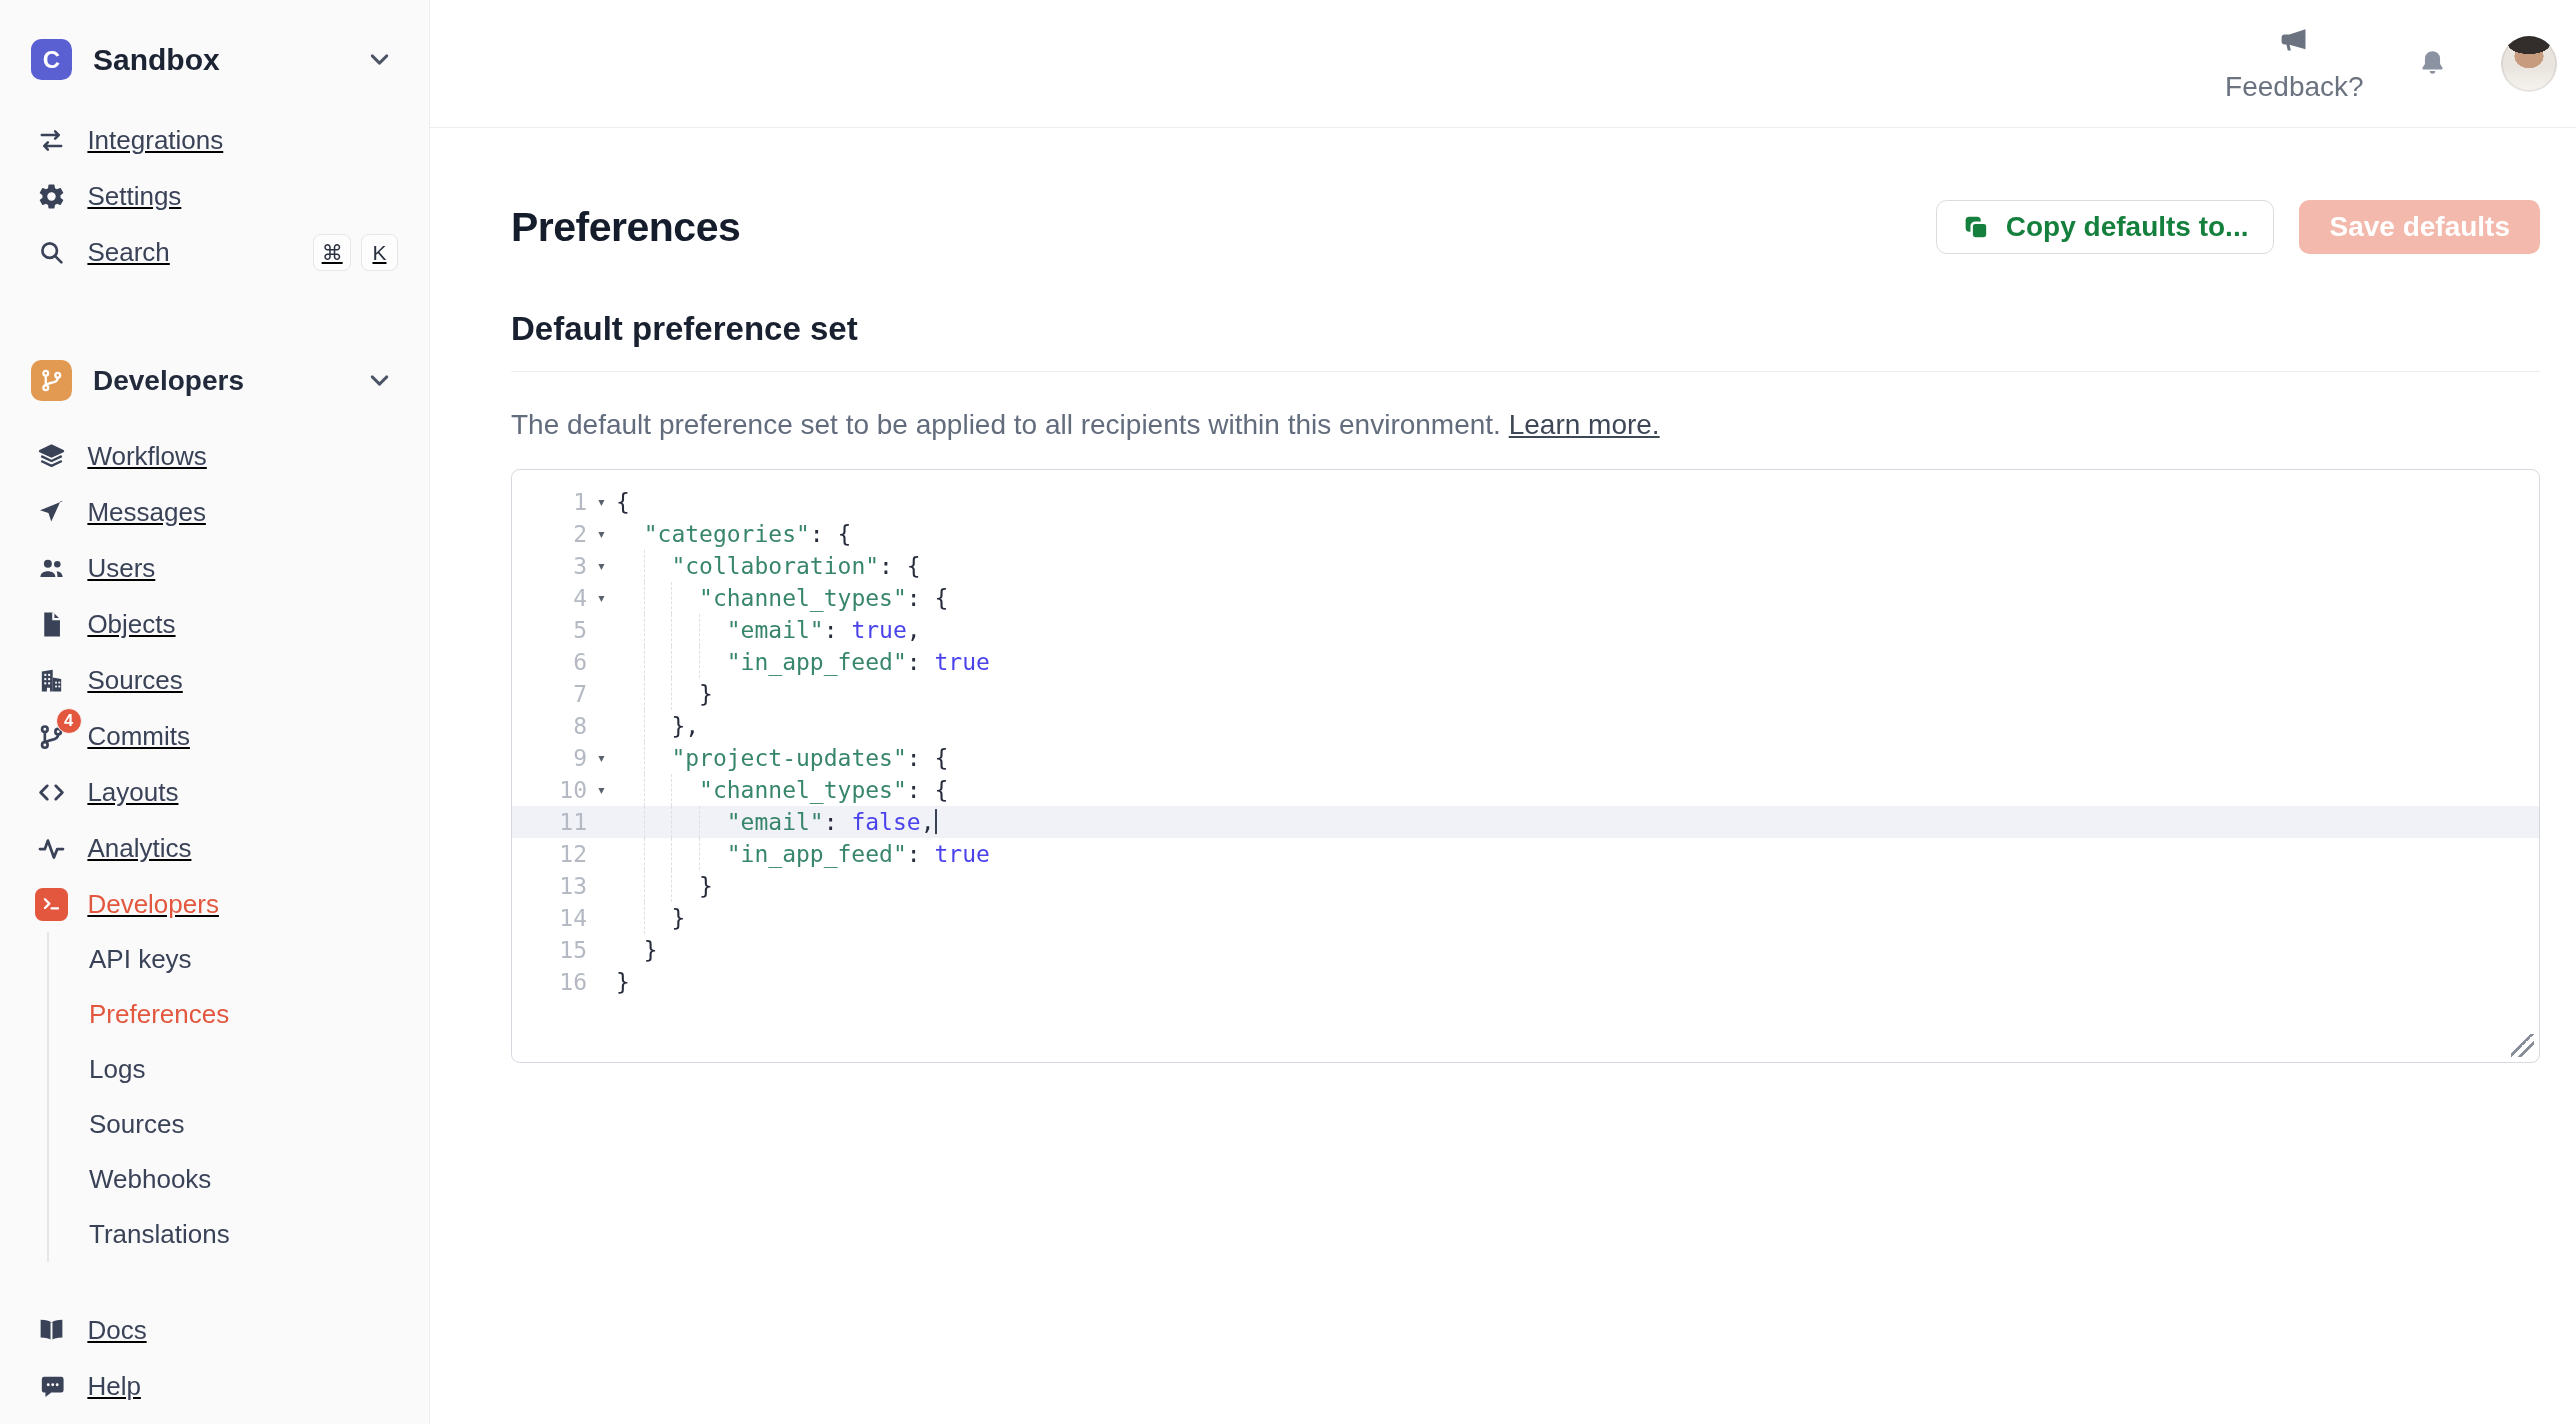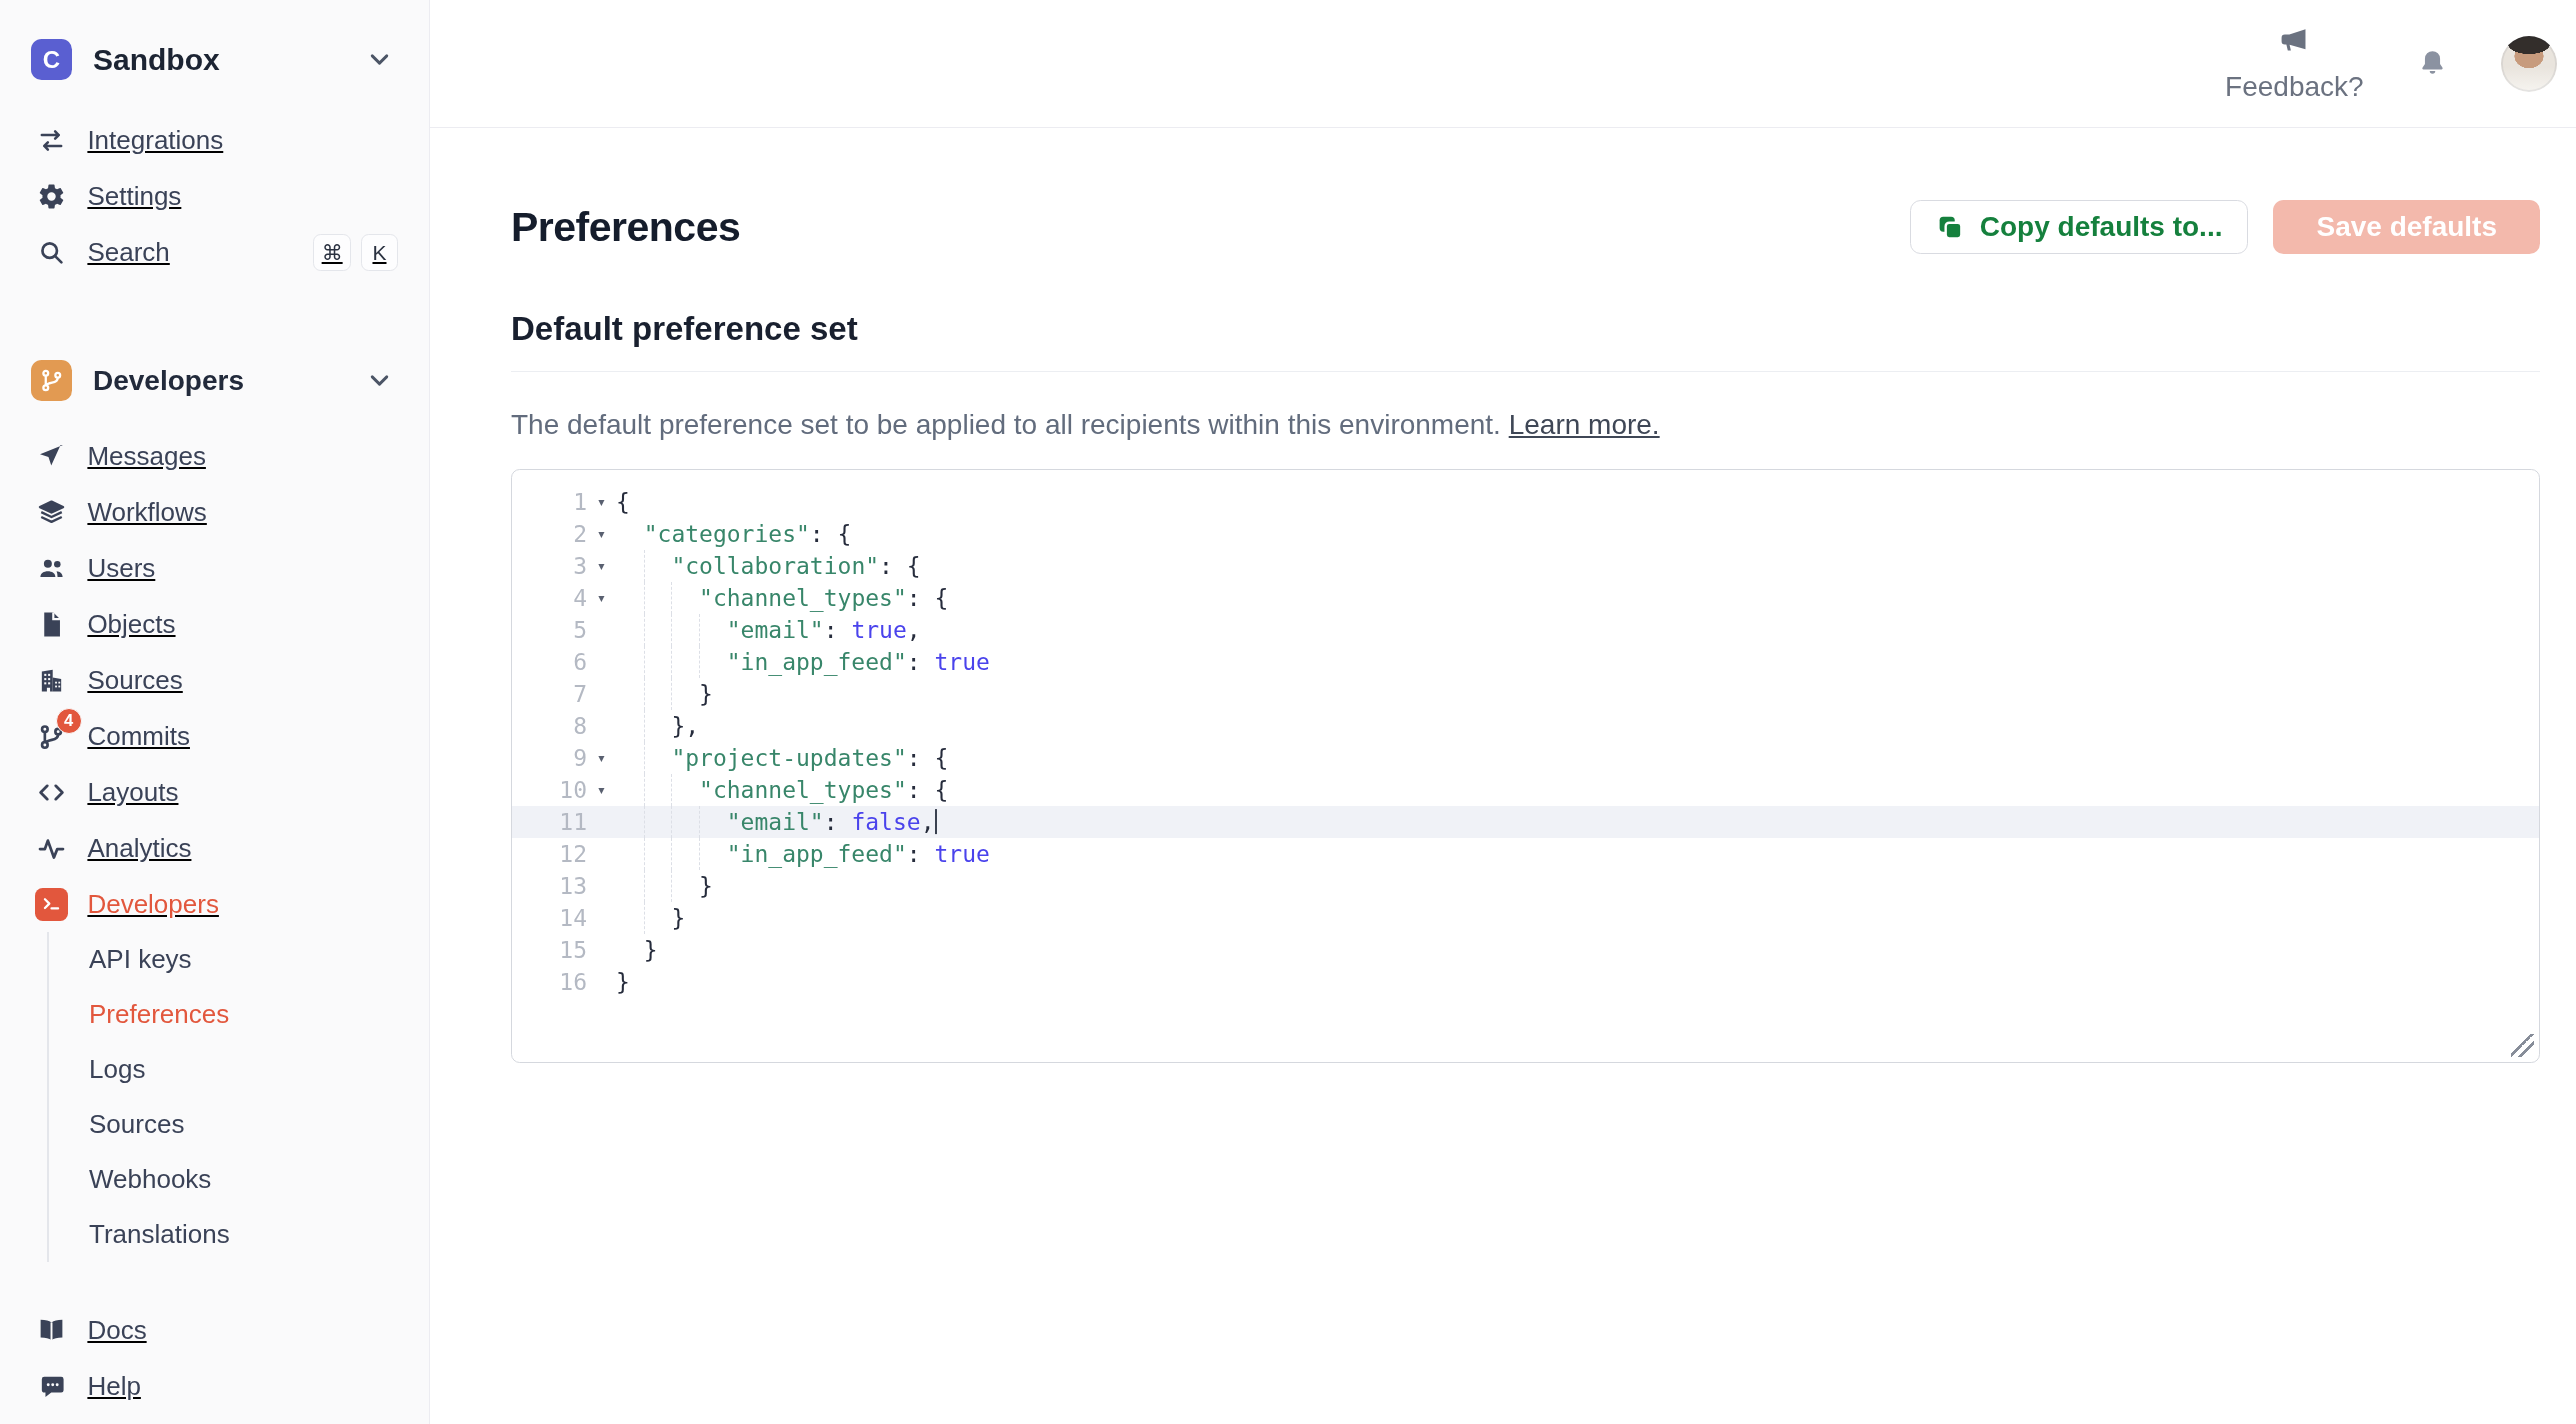--- a/index.html
+++ b/index.html
@@ -63,21 +63,21 @@
     box-shadow:inset 0 0 0 1.9px rgba(20,30,50,.07); }
 
   .content { padding:0 36px 0 81px; }
   .title-row { margin-top:72px; display:flex; align-items:center; justify-content:space-between; }
   h1.page-title { font-size:41px; font-weight:700; color:#151d2c; letter-spacing:-0.5px; }
   .actions { display:flex; align-items:center; gap:25px; }
   .btn { height:54px; border-radius:10.6px; font-size:28px; font-weight:600; display:flex;
     align-items:center; cursor:pointer; font-family:inherit; }
   .btn-copy { background:#fff; border:1.9px solid #d9dbe1; color:#15803d; padding:0 25px; gap:15px; }
   .btn-copy svg { width:29px; height:29px; }
-  .btn-save { background:var(--save-bg,#f3b9ac); border:none; color:#fff; padding:0 43px; cursor:default; }
+  .btn-save { background:var(--save-bg,#f3b9ac); border:none; color:#fff; padding:0 30px; cursor:default; }
   h2.section-title { margin-top:56px; font-size:33px; font-weight:700; color:#19202f; }
   .divider { margin-top:23px; border:none; border-top:1.9px solid #eceef2; }
   .desc { margin-top:37px; font-size:28px; color:#626c7d; }
   .desc a { color:#3f4756; text-decoration:underline; cursor:pointer;text-align:center; }
 
   
   .editor { margin-top:28px; height:594px; border:1.9px solid #d5d8de; border-radius:8.7px;
     background:#fff; position:relative; overflow:hidden; padding-top:15.5px;
     font-family:"DejaVu Sans Mono", monospace; font-size:23px; cursor:text; }
   .code-line { display:flex; height:32px; line-height:32px; }
@@ -157,35 +157,35 @@
       </span>
       <span class="env-name">Developers</span>
       <svg class="chev" viewBox="0 0 24 24" fill="none" stroke="currentColor" stroke-width="2.4" stroke-linecap="round" stroke-linejoin="round">
           <path d="M6 9l6 6 6-6"></path>
         </svg>
     </div>
 
     <nav class="nav-env">
       <div class="nav-item">
         <span class="nico">
-          <svg viewBox="0 0 24 24" fill="currentColor">
-              <path d="M21.5 2.5L2.5 10.2l7 2.3 2.3 7 7.7-17z"></path>
-            </svg>
-        </span>
-        <span class="nlabel">Messages</span>
-      </div>
-      <div class="nav-item">
-        <span class="nico">
           <svg viewBox="0 0 24 24" fill="currentColor" stroke="currentColor" stroke-width="2" stroke-linejoin="round">
               <path d="M12 3L2.5 7.5 12 12l9.5-4.5L12 3z"></path>
               <path d="M3.5 11.7L12 15.7l8.5-4" fill="none"></path>
               <path d="M3.5 15.7L12 19.7l8.5-4" fill="none"></path>
             </svg>
         </span>
         <span class="nlabel">Workflows</span>
+      </div>
+      <div class="nav-item">
+        <span class="nico">
+          <svg viewBox="0 0 24 24" fill="currentColor">
+              <path d="M21.5 2.5L2.5 10.2l7 2.3 2.3 7 7.7-17z"></path>
+            </svg>
+        </span>
+        <span class="nlabel">Messages</span>
       </div>
       <div class="nav-item">
         <span class="nico">
           <svg viewBox="0 0 24 24" fill="currentColor">
               <circle cx="9" cy="8" r="3.3"></circle>
               <path d="M2.8 19c0-2.9 2.8-4.7 6.2-4.7S15.2 16.1 15.2 19H2.8z"></path>
               <circle cx="16.8" cy="8.4" r="2.7"></circle>
               <path d="M16.2 14.3c2.9.2 5 1.9 5 4.7h-4.2c0-1.8-.3-3.4-.8-4.7z"></path>
             </svg>
         </span>

